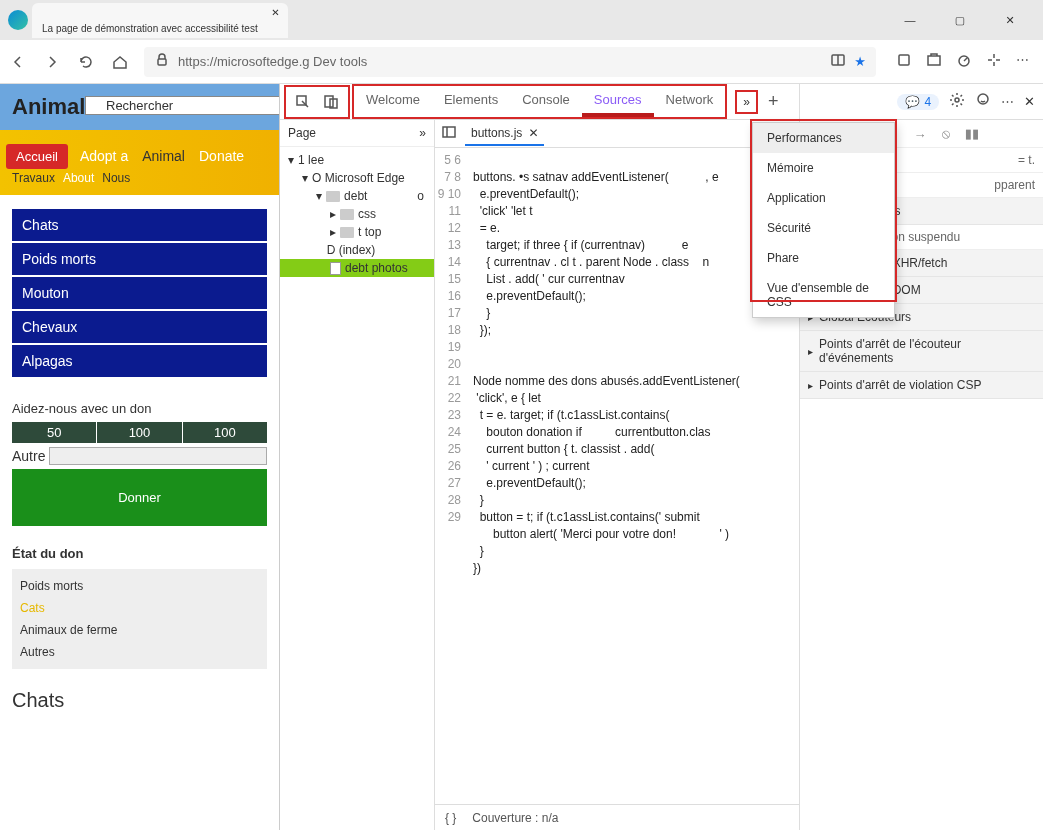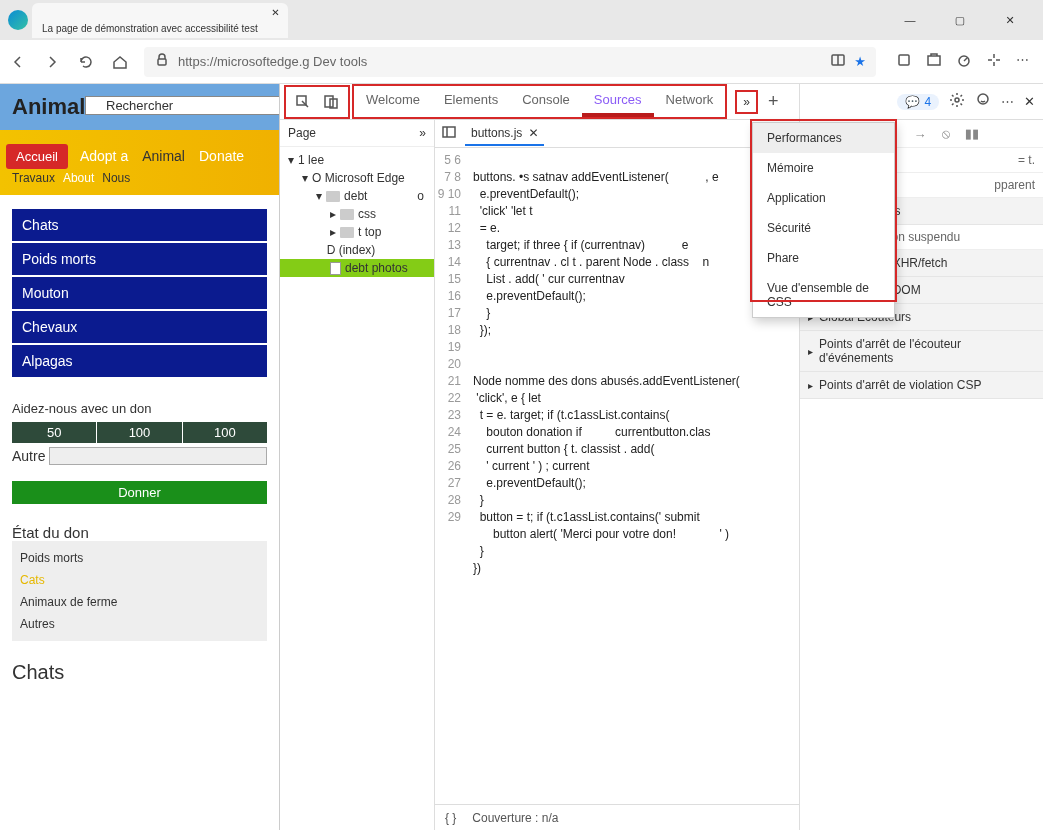--- a/index.html
+++ b/index.html
@@ -30,23 +30,23 @@
 .navrow .donate{color:#fff}
 .navrow2{background:linear-gradient(90deg,#f3c200,#f0b100);display:flex;padding:0 0 10px 12px;gap:8px;font-size:12px;margin-top:-4px}
 .catlist{padding:14px 12px;display:flex;flex-direction:column;gap:2px}
 .catlist div{background:#0b1b8f;color:#fff;padding:8px 10px;font-size:14px}
 .donate{padding:10px 12px}
 .donate h3{font-size:13px;font-weight:400;margin-bottom:6px}
 .amts{display:flex;gap:1px}
 .amts div{flex:1;background:#2e4a3a;color:#fff;text-align:center;padding:3px 0;font-size:13px}
 .other{display:flex;margin-top:4px;align-items:center;gap:4px}
 .other input{flex:1;height:18px;border:1px solid #aaa;background:#eee}
-.give{background:#1a8f1a;color:#fff;text-align:center;padding:4px 0;margin-top:16px;font-size:13px}
+.give{background:#1a8f1a;color:#fff;text-align:center;padding:21px 0;margin-top:4px;font-size:13px}
 .status{padding:10px 12px}
-.status h3{font-size:15px;font-weight:400;margin-bottom:0}
+.status h3{font-size:13px;font-weight:700;margin-bottom:8px}
 .statuslist{background:#eee;padding:6px 8px;font-size:12px}
 .statuslist div{padding:4px 0}
 .yel{color:#e6b800}
 .chats{padding:10px 12px;font-size:20px;font-weight:500}
 
 .devtools{flex:1;display:flex;background:#fff;border-left:1px solid #ccc;position:relative}
 .dtleft{width:520px;display:flex;flex-direction:column;border-right:1px solid #ddd}
 .dttabs{height:36px;display:flex;align-items:center;border-bottom:1px solid #ddd;gap:2px;padding:0 4px;position:relative}
 .redbox{border:2px solid #d62828}
 .dttool{display:flex;gap:6px;padding:4px 6px}

